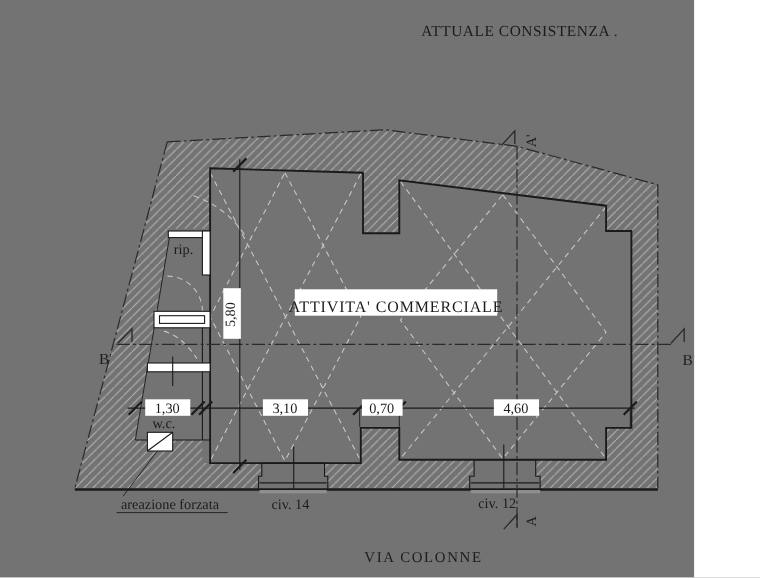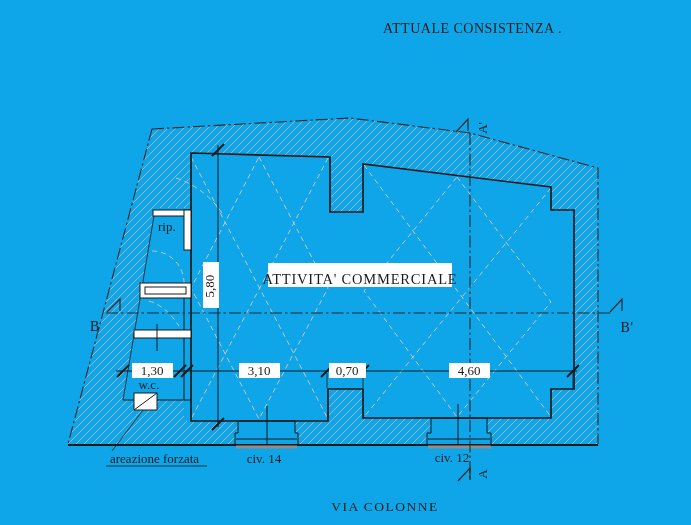--- a/index.html
+++ b/index.html
@@ -1,19 +1,19 @@
 <!DOCTYPE html>
 <html><head>
 <meta charset="utf-8">
 <style>
   html,body{margin:0;padding:0;background:#ffffff;}
   .canvas{
     position:relative;
-    width:691px;height:525px;
-    background:#0ea5e9;
+    width:631px;height:525px;
+    background:#737373;
     font-family:"Liberation Serif", serif;
     overflow:hidden;
   }
   svg{display:block;}
   text{fill:#1c1c1c;font-family:"Liberation Serif", serif;}
   .t14{font-size:14px;letter-spacing:0.5px;}
   .t13{font-size:13px;}
   .t13s{font-size:13.5px;letter-spacing:1.5px;}
   .troom{font-size:14.5px;letter-spacing:0.8px;}
   .wall-outline{fill:none;stroke:#1a1a1a;stroke-width:1.7;stroke-linejoin:miter;}

